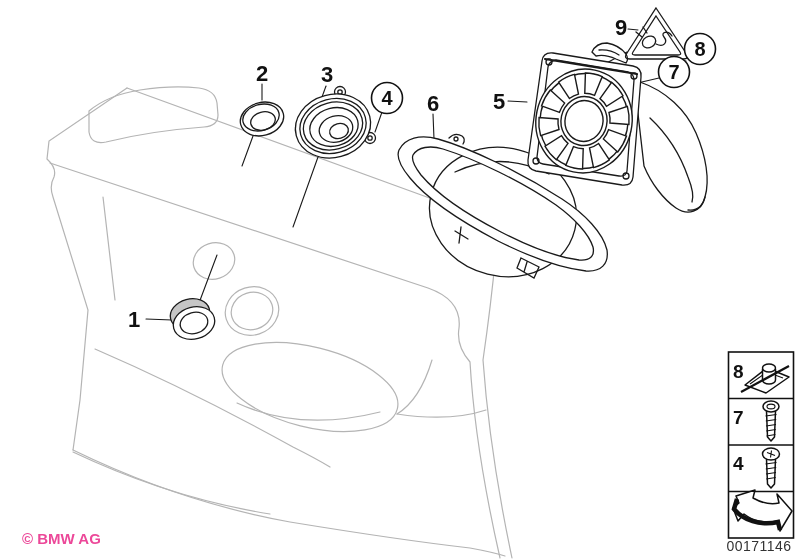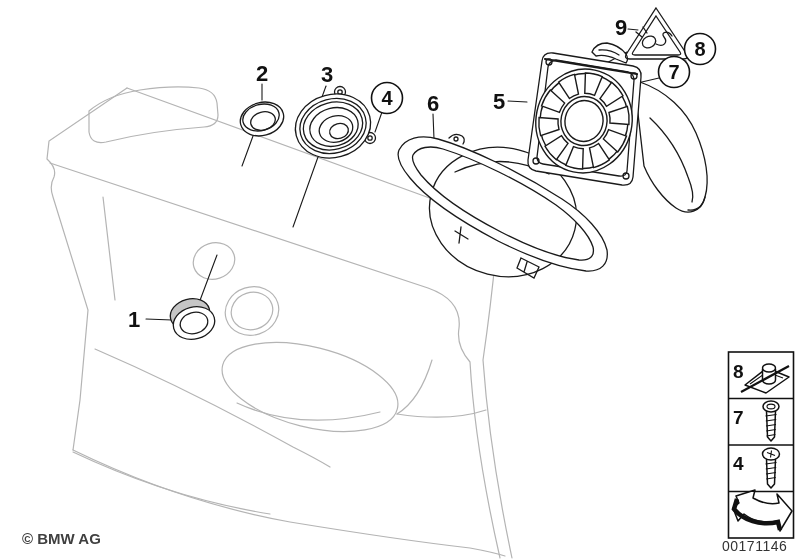--- a/index.html
+++ b/index.html
@@ -10,22 +10,22 @@
   .part {stroke:#1a1a1a;stroke-width:1.3;fill:none;stroke-linecap:round;}
   .partf{stroke:#1a1a1a;stroke-width:1.3;fill:#ffffff;}
   .bold {stroke:#1a1a1a;stroke-width:2.2;fill:none;stroke-linecap:round;}
   .lead {stroke:#1a1a1a;stroke-width:1.1;fill:none;stroke-linecap:round;}
   .callout{font-weight:bold;font-size:22px;fill:#111;text-anchor:middle;}
   .callout-sm{font-weight:bold;font-size:20px;fill:#111;text-anchor:middle;}
   .legend-num{font-weight:bold;font-size:19px;fill:#111;}
   .lbox{stroke:#111;stroke-width:1.6;fill:#fff;}
   .licon{stroke:#111;stroke-width:1.5;fill:#fff;stroke-linejoin:round;}
   .lthin{stroke:#111;stroke-width:1.1;fill:none;}
-  #copyright{position:absolute;left:22px;top:530px;font-size:15px;font-weight:bold;color:#404040;}
-  #docnum{position:absolute;left:722px;top:538px;width:74px;
+  #copyright{position:absolute;left:22px;top:530px;font-size:15px;font-weight:bold;color:#ec4899;}
+  #docnum{position:absolute;left:722px;top:538px;width:74px;text-align:center;
           font-size:14px;color:#333;letter-spacing:.5px;}
 </style>
 </head>
 <body>
 
 <div id="stage">
 <svg id="diagram" width="799" height="559" viewBox="0 0 799 559" xmlns="http://www.w3.org/2000/svg">
 
   <g class="panel">
     <path d="M127,88 L49,141 L47,159 Q57,168 54,177 Q49,186 53,197 L88,310 L80,400 L73,450"></path>

